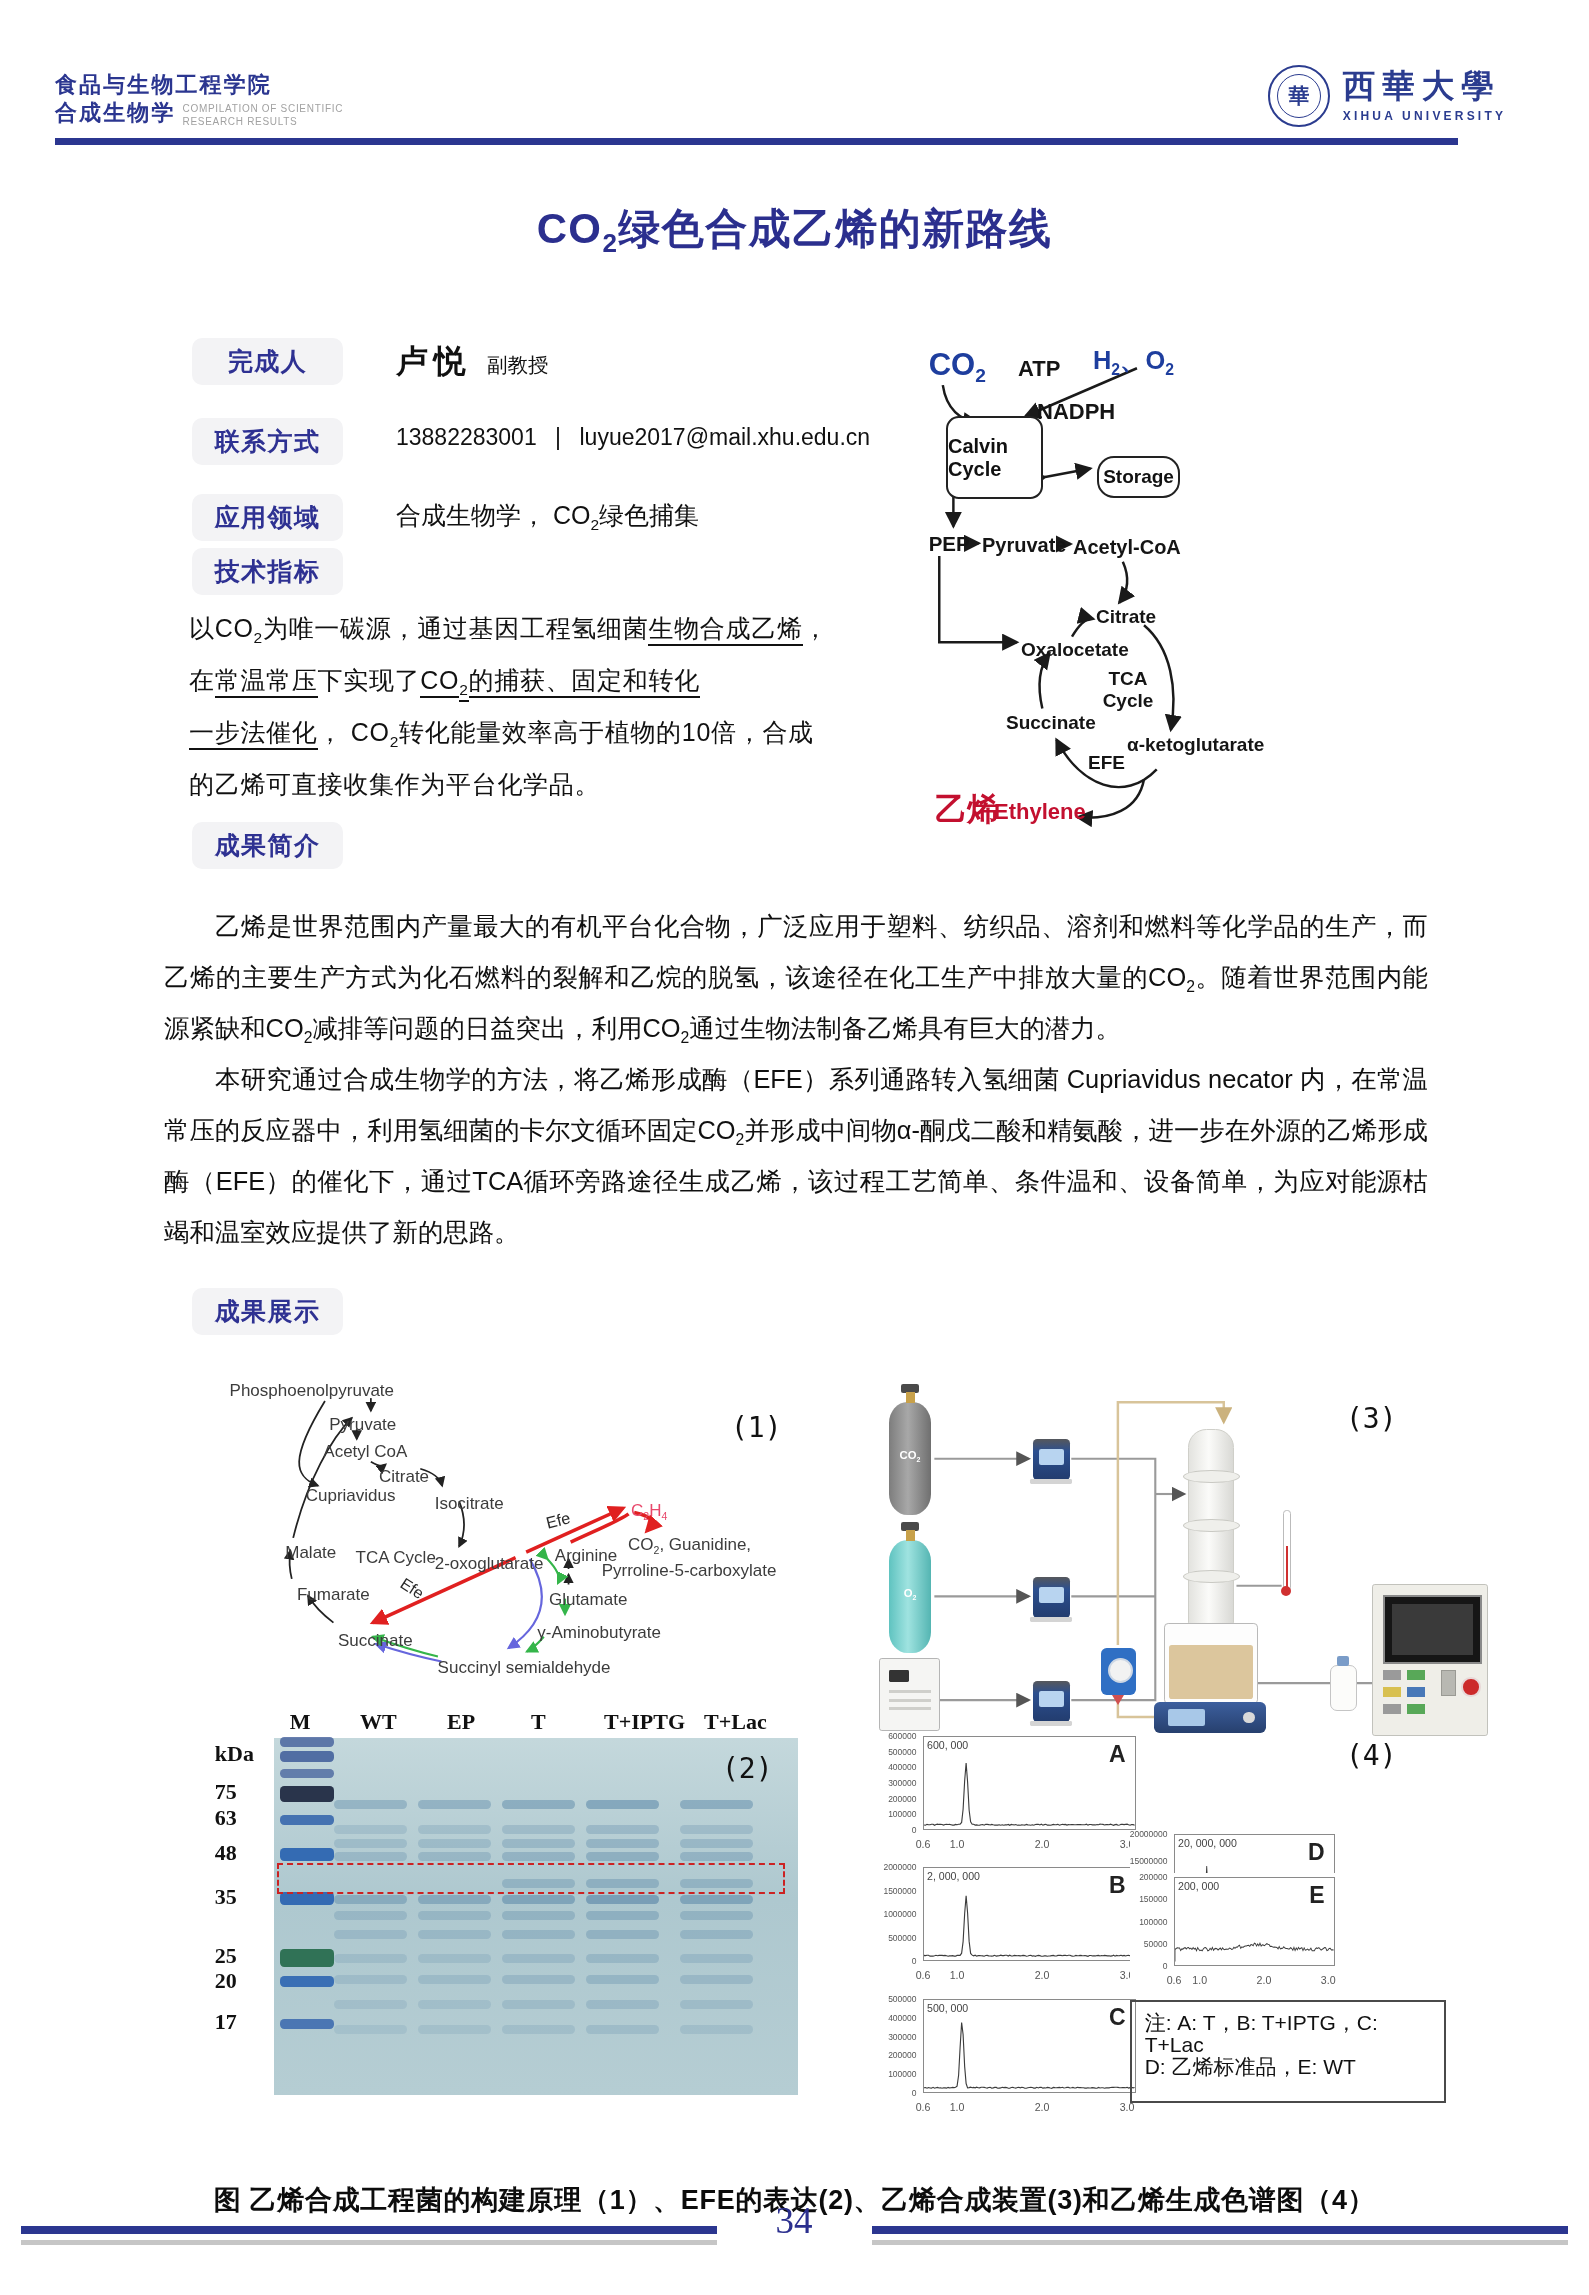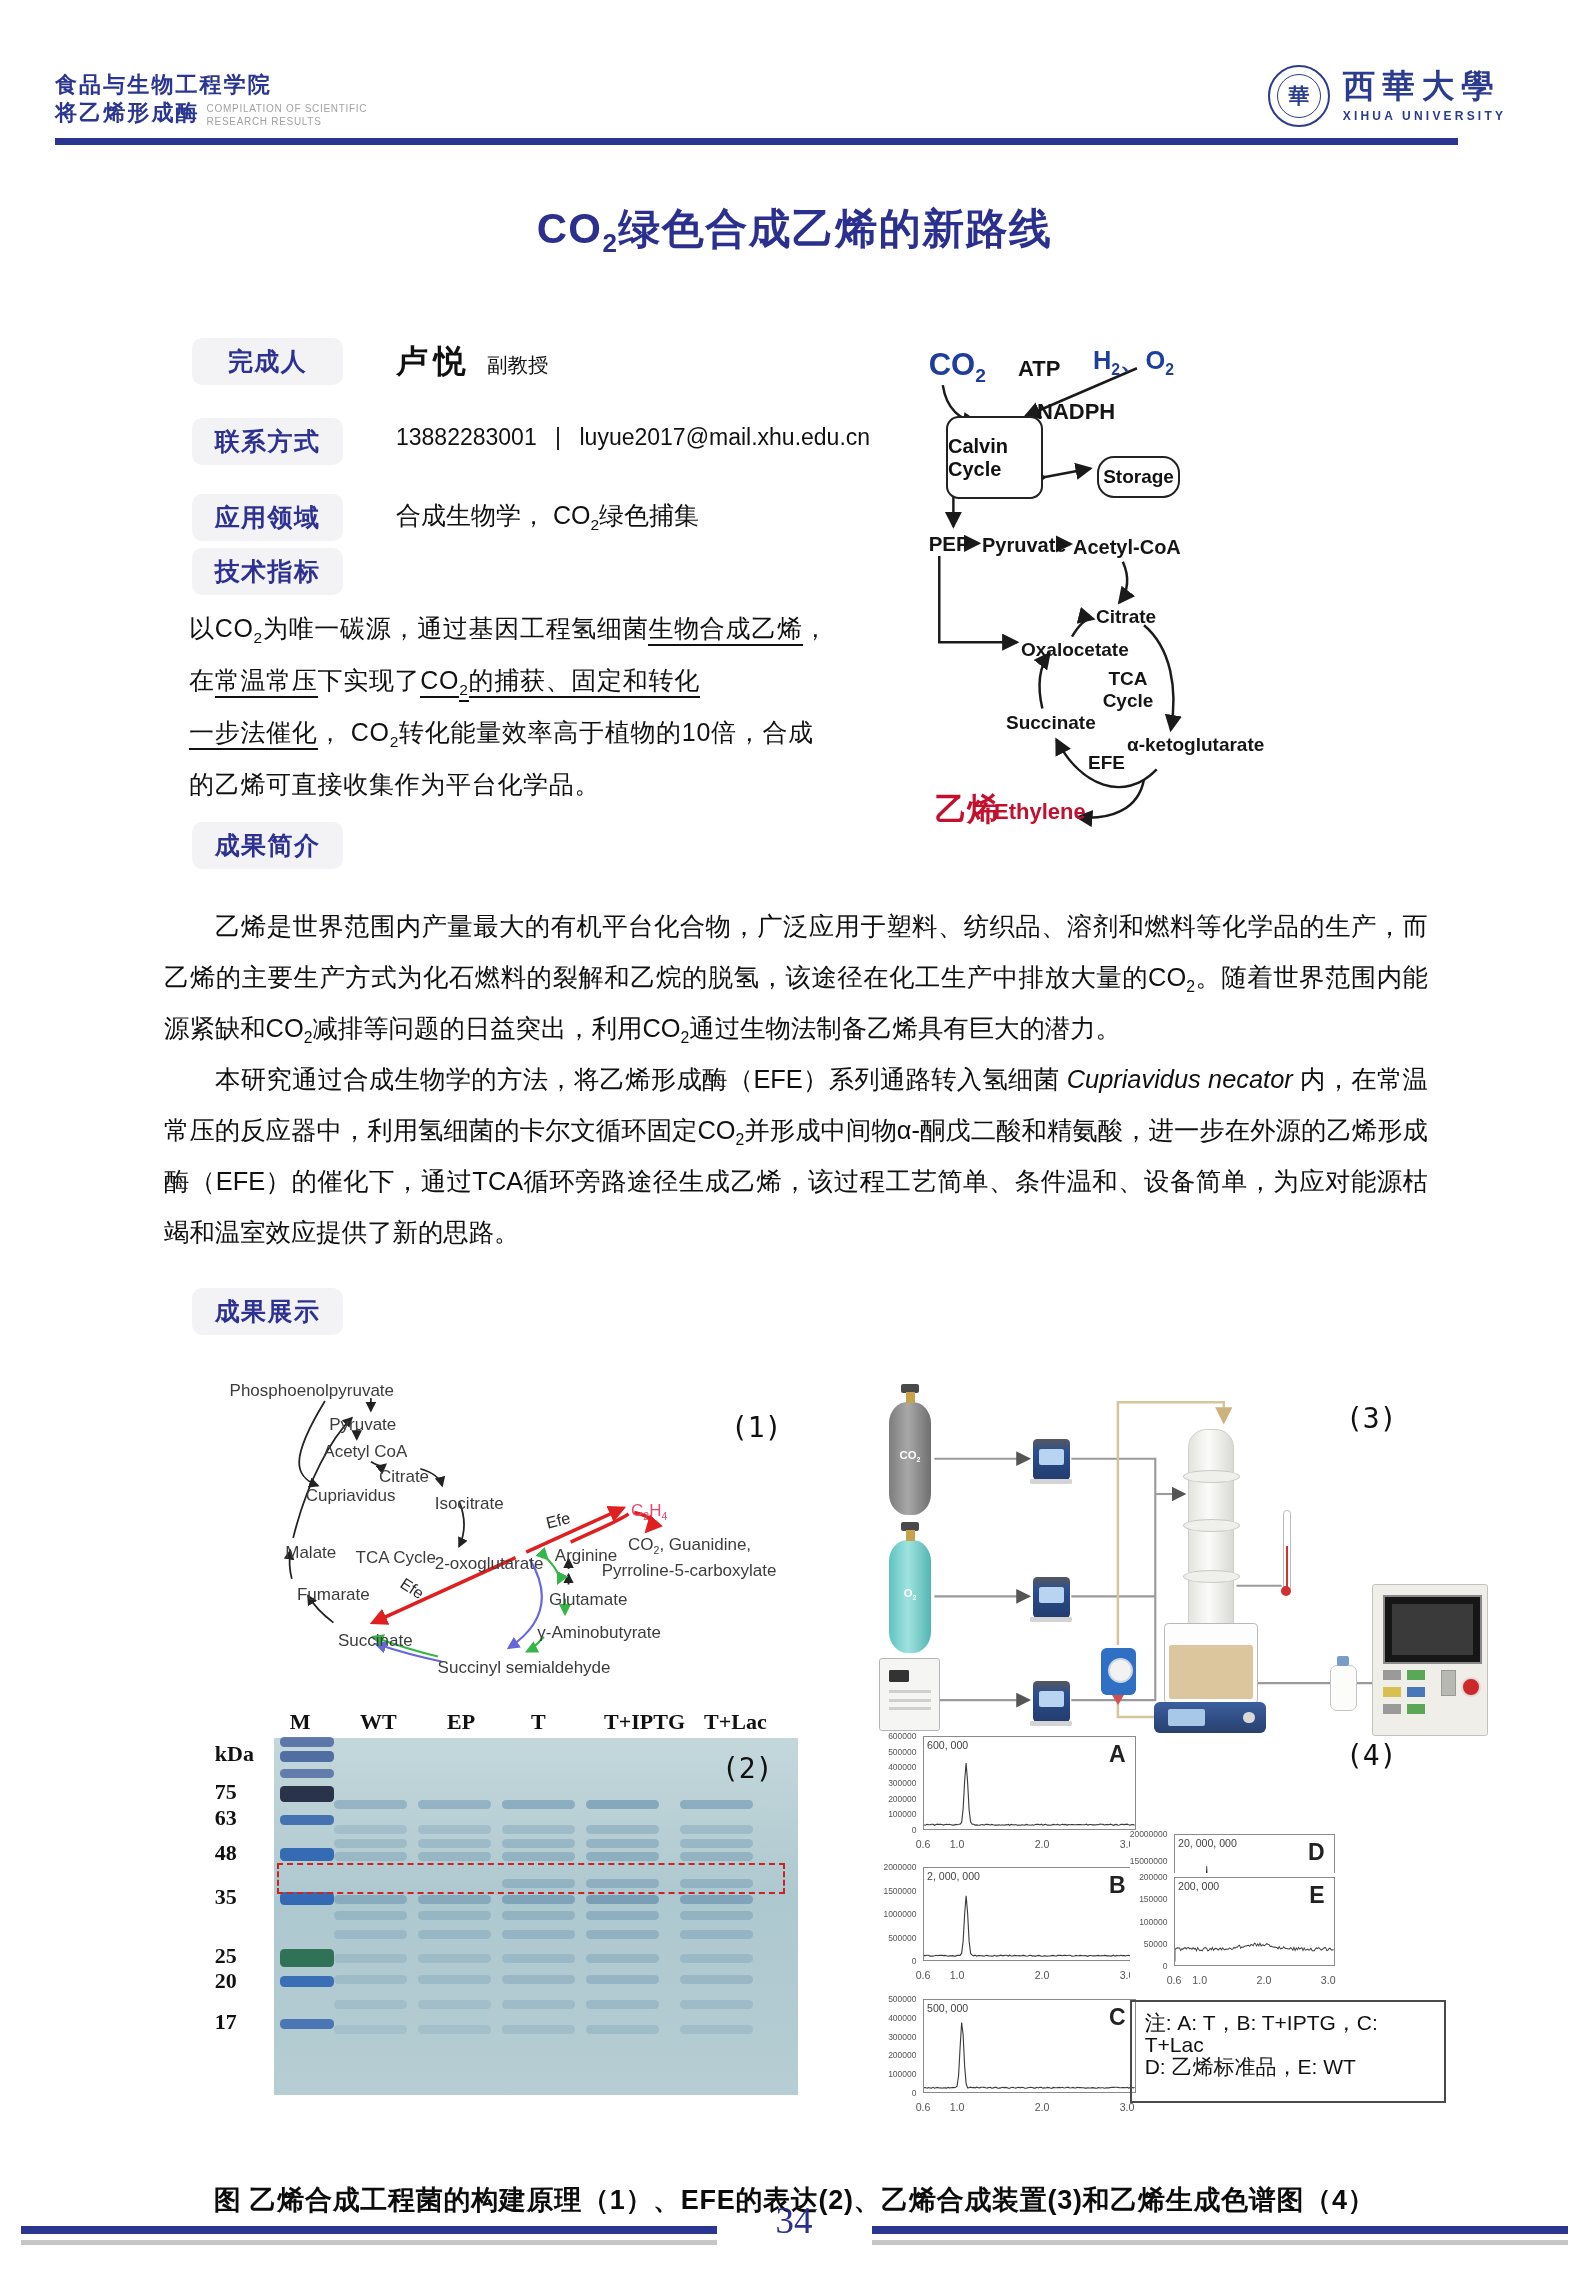--- a/index.html
+++ b/index.html
@@ -1,21 +1,21 @@
 <!DOCTYPE html>
 <html style="font-size:11.3px"><head>
 <meta charset="utf-8">
 <style>
   html,body{margin:0;padding:0;background:#fff;}
   #page{position:relative;width:1589px;height:2295px;background:#fff;overflow:hidden;
         font-family:"Liberation Sans","DejaVu Sans",sans-serif;color:#111;}
   .abs{position:absolute;}
   sub{font-size:62%;line-height:0;}
   .u{border-bottom:2.1px solid #111;padding-bottom:2.1px;}
-  .i{font-style:italic;margin-top:36px;}
+  .i{margin-top:36px;}
   
   .college-cn{font-weight:bold;color:#2b3690;font-size:22px;letter-spacing:2.1px;line-height:28px;}
   .college-en{color:#a2a2a2;font-size:10px;letter-spacing:0.7px;line-height:12.7px;}
   .seal{width:58px;height:58px;border:2.1px solid #2b3c8f;border-radius:50%;display:flex;align-items:center;justify-content:center;}
   .seal-inner{width:42px;height:42px;border:1.4px solid #2b3c8f;border-radius:50%;display:flex;align-items:center;justify-content:center;
               font-family:"Liberation Serif","DejaVu Serif",serif;font-size:21px;color:#2b3c8f;font-weight:bold;}
   .univ-cn{font-family:"Liberation Serif","DejaVu Serif",serif;font-weight:bold;color:#2b3c8f;font-size:32.5px;letter-spacing:7px;}
   .univ-en{color:#2b3c8f;font-size:12px;letter-spacing:3.2px;font-weight:bold;}
   .hr-navy{background:#2b3690;}
   
@@ -71,21 +71,21 @@
   .pageno{font-family:"Liberation Serif","DejaVu Serif",serif;font-size:37px;color:#2b2f8e;text-align:center;}
 </style>
 </head>
 <body>
 
 <div id="page">
 
   <div class="abs" style="left:55px;top:71px;">
     <div class="college-cn">食品与生物工程学院</div>
     <div style="display:flex;align-items:flex-start;">
-      <div class="college-cn">将乙烯形成酶</div>
+      <div class="college-cn">合成生物学</div>
       <div style="margin-left:7px;margin-top:4.2px;">
         <div class="college-en">COMPILATION OF SCIENTIFIC</div>
         <div class="college-en">RESEARCH RESULTS</div>
       </div>
     </div>
   </div>
   <div class="abs" style="left:1268px;top:65px;display:flex;align-items:flex-start;">
     <div class="seal">
       <div class="seal-inner">華</div>
     </div>

